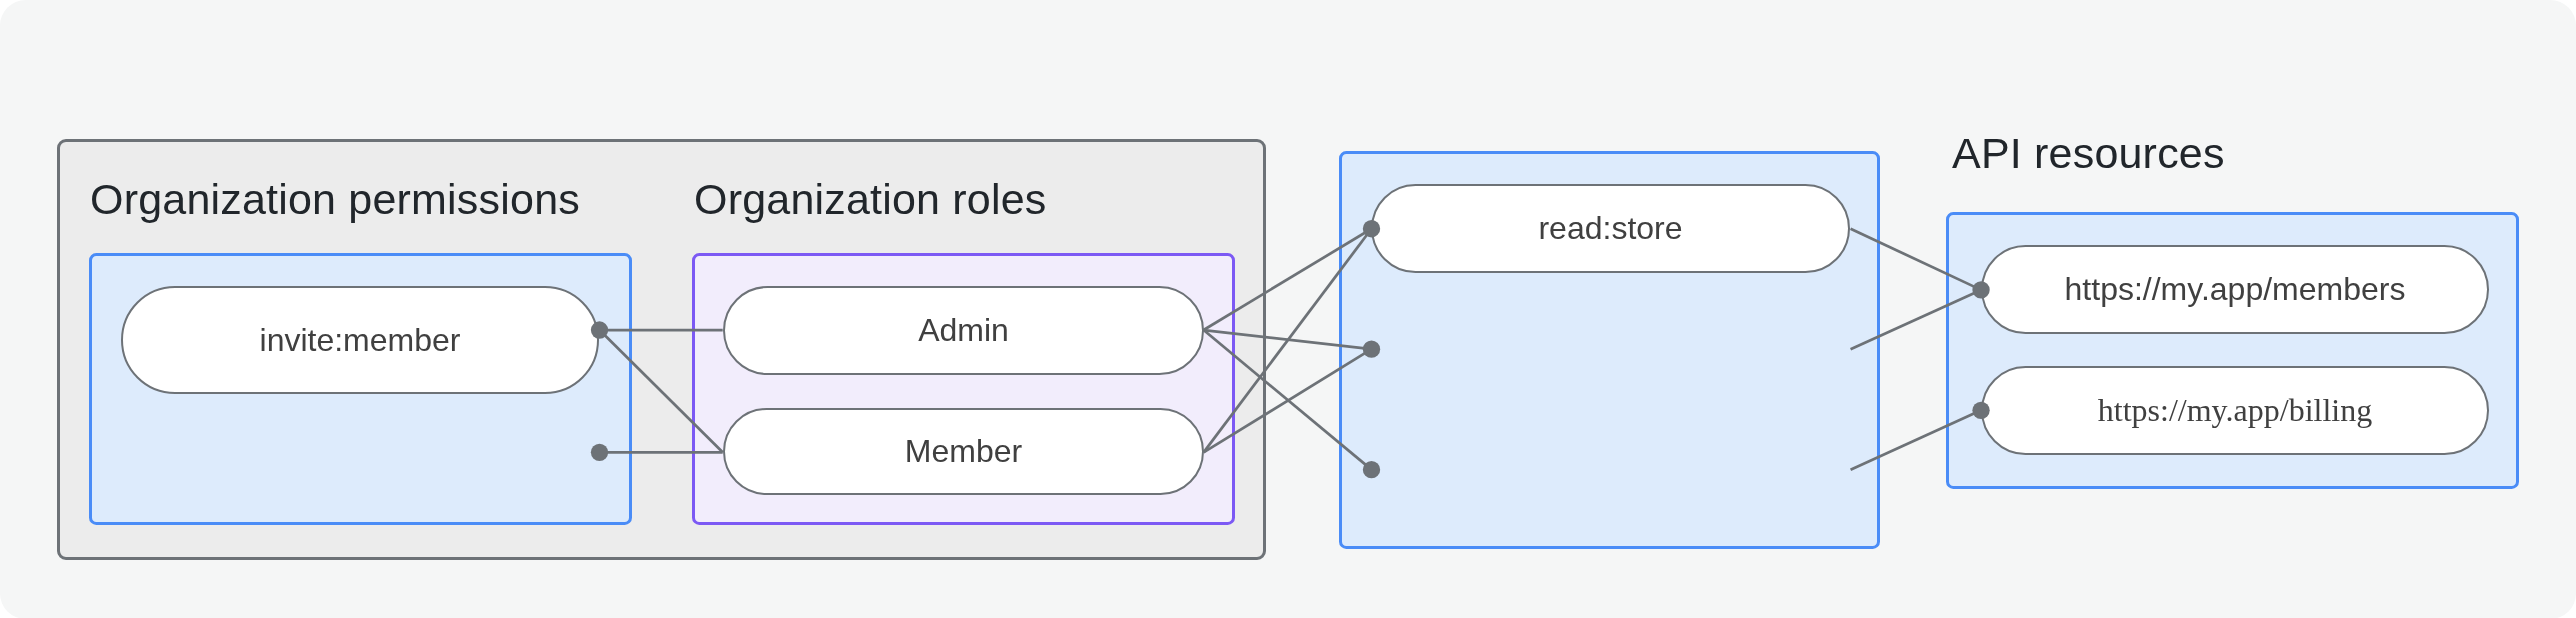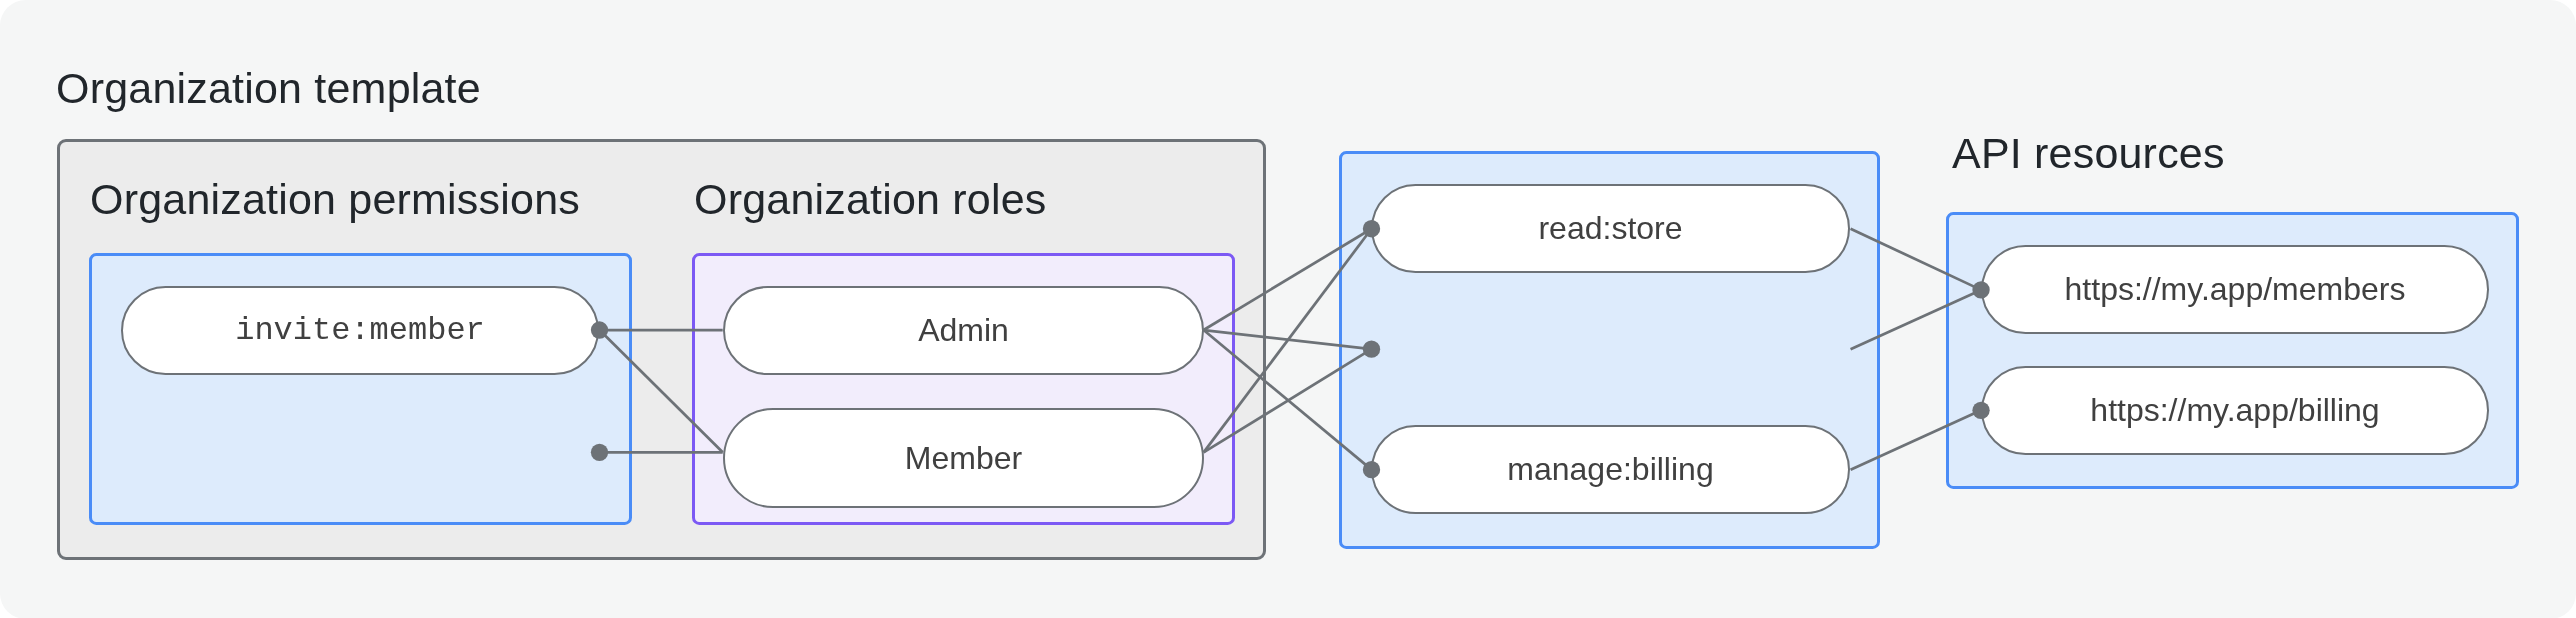--- a/index.html
+++ b/index.html
@@ -61,54 +61,52 @@
     pointer-events: none;
   }
   svg.edges line { stroke: #6d7277; stroke-width: 3; }
   svg.edges circle { fill: #6d7277; }
 </style>
 </head>
 <body>
 
 <div class="canvas">
 
-  <div class="heading" style="left:56px; top:67px;">Organization template</div>
 
   <div class="zone gray" style="left:57px; top:139px; width:1209px; height:421px;"></div>
 
   <div class="heading" style="left:90px; top:178px;">Organization permissions</div>
 
   <div class="heading" style="left:694px; top:178px;">Organization roles</div>
 
 
   <div class="heading" style="left:1952px; top:132px;">API resources</div>
 
   <div class="zone blue" style="left:89px; top:253px; width:543px; height:272px;"></div>
 
   <div class="zone purple" style="left:692px; top:253px; width:543px; height:272px;"></div>
 
   <div class="zone blue" style="left:1339px; top:151px; width:541px; height:398px;"></div>
 
   <div class="zone blue" style="left:1946px; top:212px; width:573px; height:277px;"></div>
 
-  <div class="pill" style="left:121px; top:286px; width:478px; height:89px;font-family:Liberation Mono, monospace;">invite:member</div>
+  <div class="pill" style="left:121px; top:286px; width:478px; height:108px;">invite:member</div>
 
 
   <div class="pill" style="left:723px; top:286px; width:481px; height:89px;">Admin</div>
 
-  <div class="pill" style="left:723px; top:408px; width:481px; height:100px;">Member</div>
+  <div class="pill" style="left:723px; top:408px; width:481px; height:87px;">Member</div>
 
   <div class="pill" style="left:1371px; top:184px; width:479px; height:89px;">read:store</div>
 
 
-  <div class="pill" style="left:1371px; top:425px; width:479px; height:89px;">manage:billing</div>
 
   <div class="pill" style="left:1981px; top:245px; width:508px; height:89px;">https://my.app/members</div>
 
-  <div class="pill" style="left:1981px; top:366px; width:508px; height:89px;">https://my.app/billing</div>
+  <div class="pill" style="left:1981px; top:366px; width:508px; height:89px;font-family:Liberation Serif, serif;">https://my.app/billing</div>
 
   <svg class="edges" viewBox="0 0 2823 678">
 
     <line x1="657" y1="361.5" x2="792" y2="361.5"></line>
 
     <line x1="657" y1="361.5" x2="792" y2="495.5"></line>
 
     <line x1="657" y1="495.5" x2="792" y2="495.5"></line>
 
     <line x1="1319" y1="361.5" x2="1503" y2="250.5"></line>

